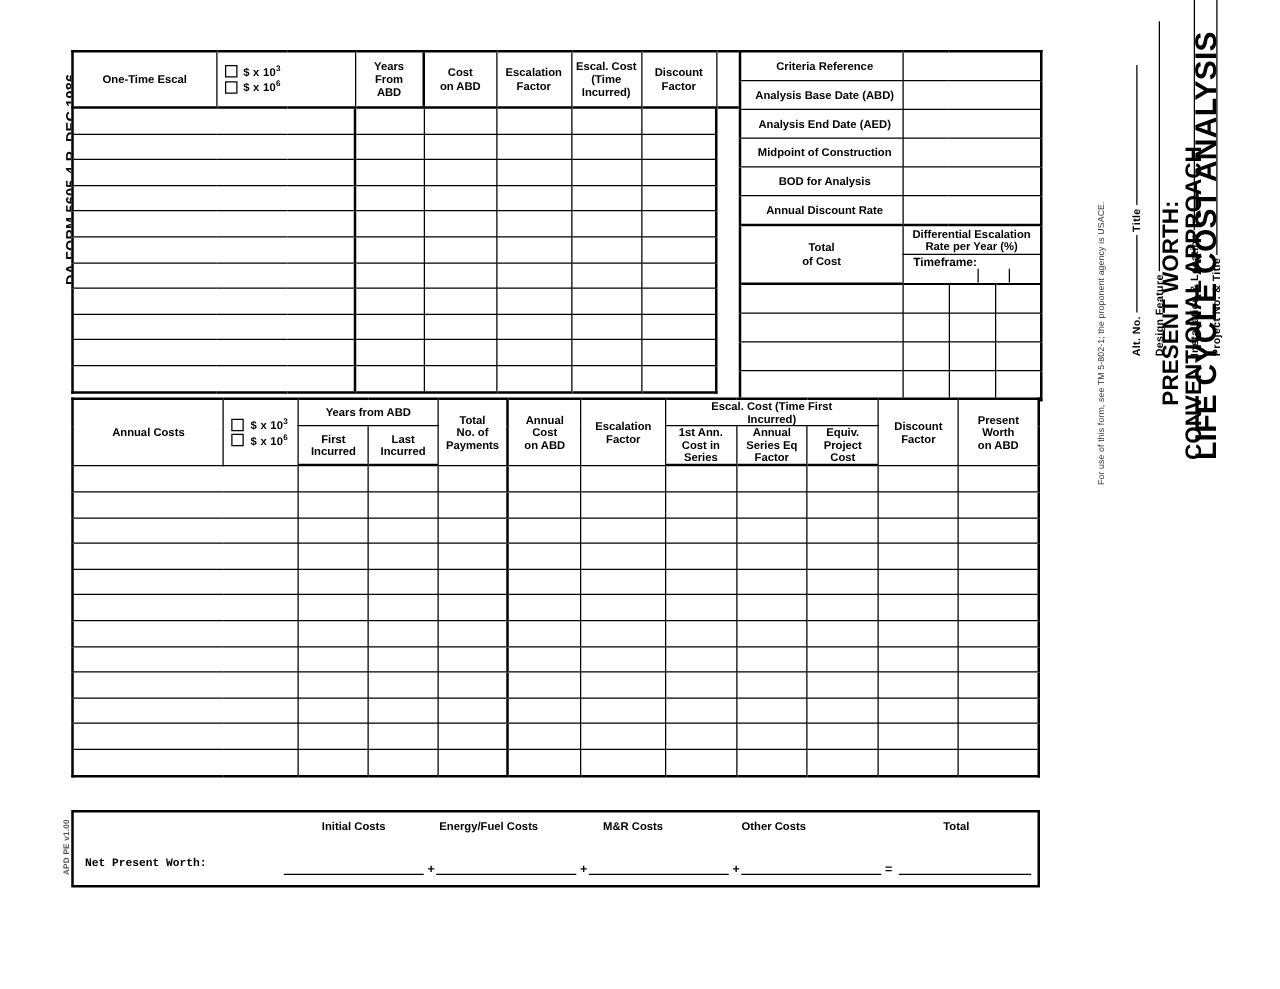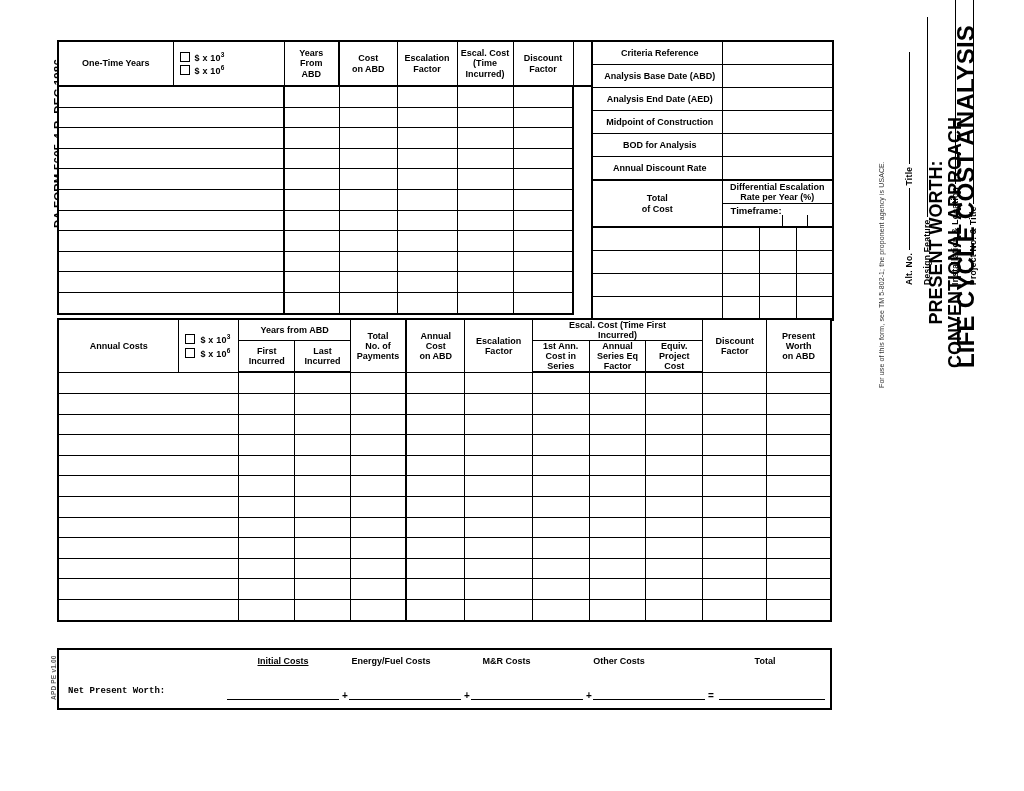--- a/index.html
+++ b/index.html
@@ -240,21 +240,21 @@
           <col style="width:54px">
         <col style="width:55px">
           <col style="width:58px">
           <col style="width:60px">
         <col style="width:56px">
           <col style="width:60px">
       </colgroup>
       <thead>
         <tr>
           <th class="bt bl bb" style="height:43px">
-            <span>One-Time Years</span>
+            <span>One-Time Escal</span>
           </th>
           <th class="bt bb cb-cell" colspan="2">
             <div class="cb-line">
               <span class="cbox"></span>
               <span class="cb-txt"><span>$ x 10</span><sup>3</sup></span>
             </div>
             <div class="cb-line">
               <span class="cbox"></span>
               <span class="cb-txt"><span>$ x 10</span><sup>6</sup></span>
             </div>
@@ -737,21 +737,21 @@
             <td class="row-cell bb"></td>
             <td class="row-cell bb"></td>
             <td class="row-cell br bb"></td>
           </tr>
         </tbody>
     </table>
   </div>
 
   <div id="summary-box">
     <div class="sum-head" id="sum-head">
-        <span style="left: 224px; text-decoration: underline;">Initial Costs</span>
+        <span style="left: 224px;">Initial Costs</span>
         <span style="left: 332px;">Energy/Fuel Costs</span>
         <span style="left: 438px; padding-left: 19px;">M&amp;R Costs</span>
         <span style="left: 560px;">Other Costs</span>
         <span style="left: 706px;">Total</span>
       </div>
     <div class="npw-label">Net Present Worth:</div>
     <div id="npw-lines">
         <div class="npw-line" style="left: 168px; width: 112px;"></div>
         <div class="npw-line" style="left: 290px; width: 112px;"></div>
         <div class="npw-line" style="left: 412px; width: 112px;"></div>

